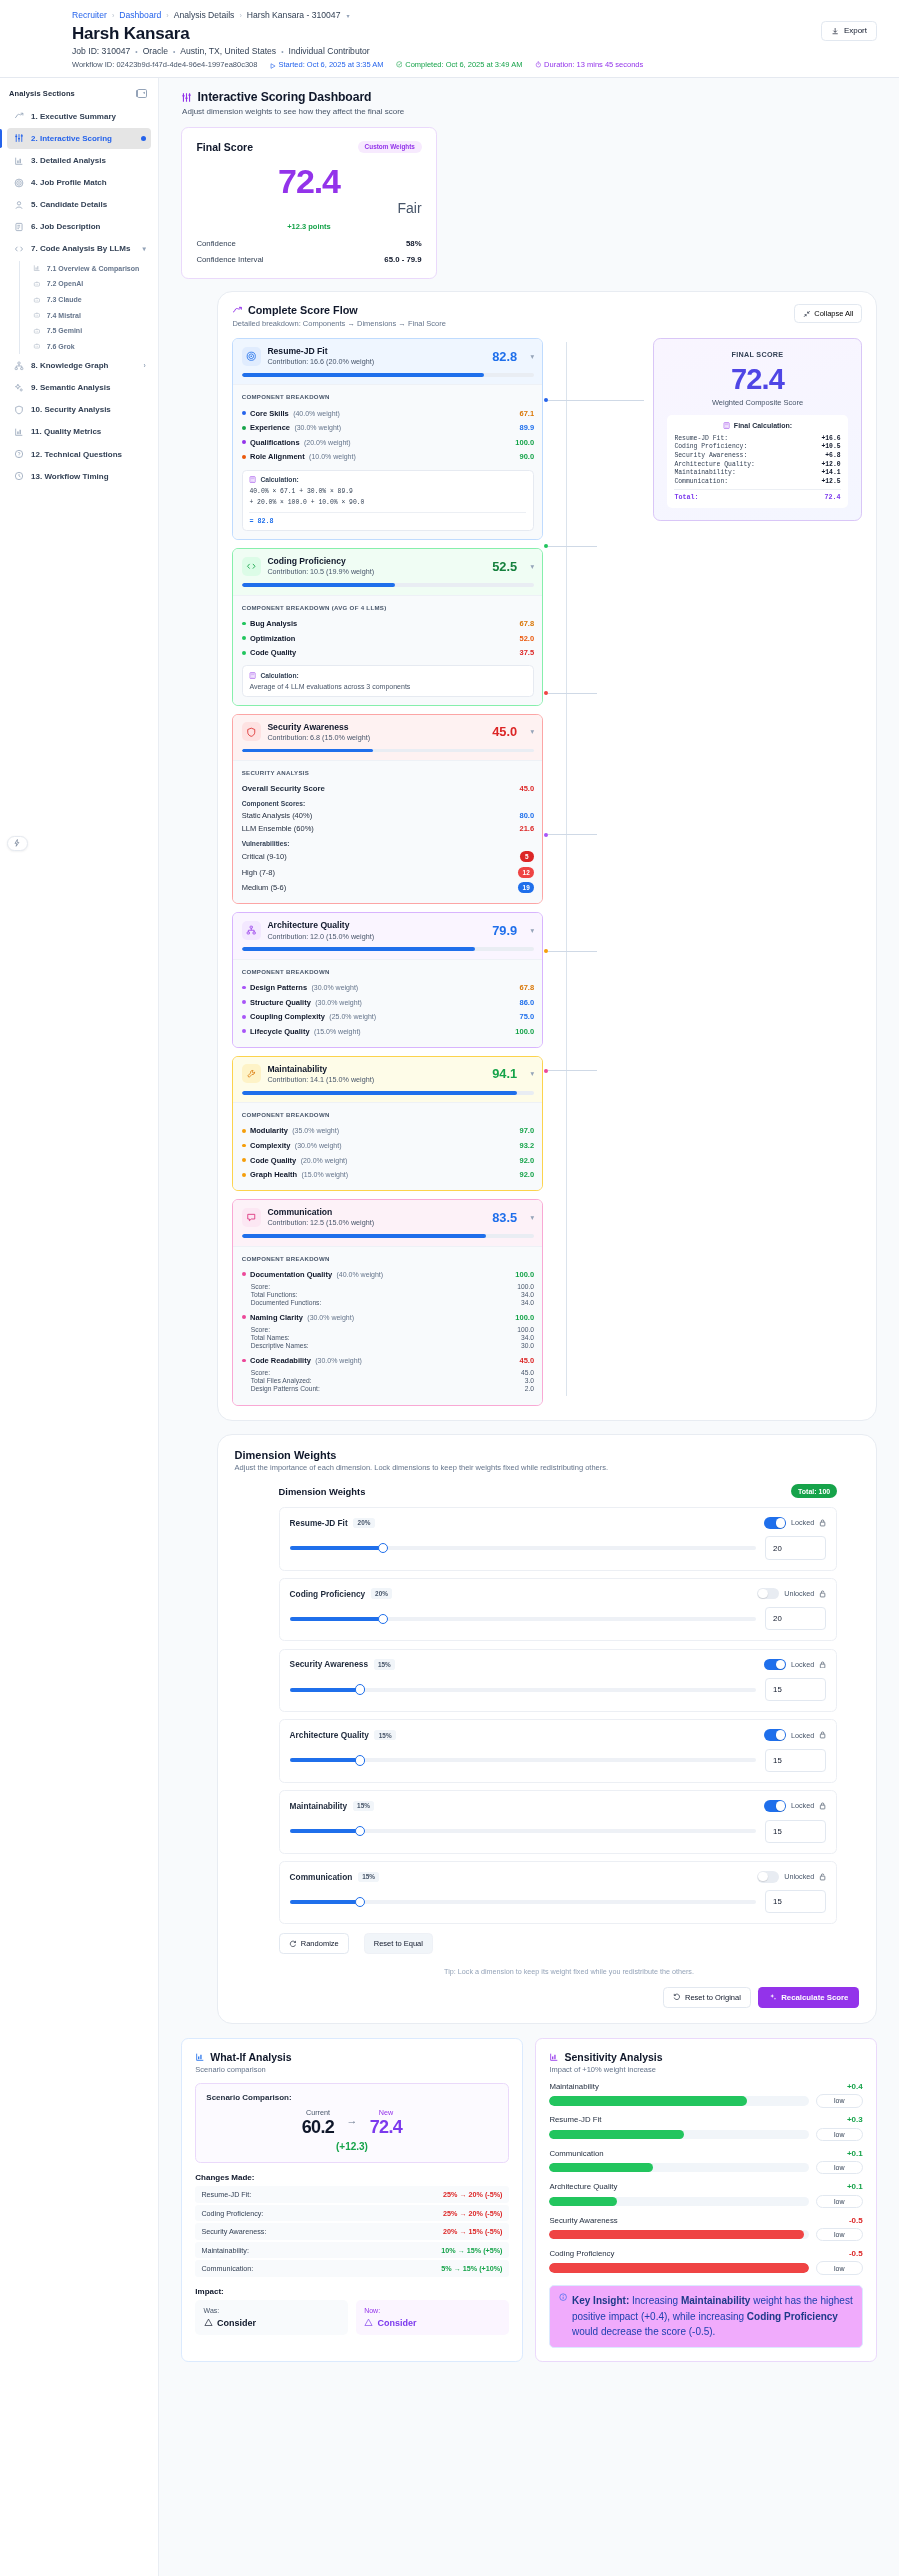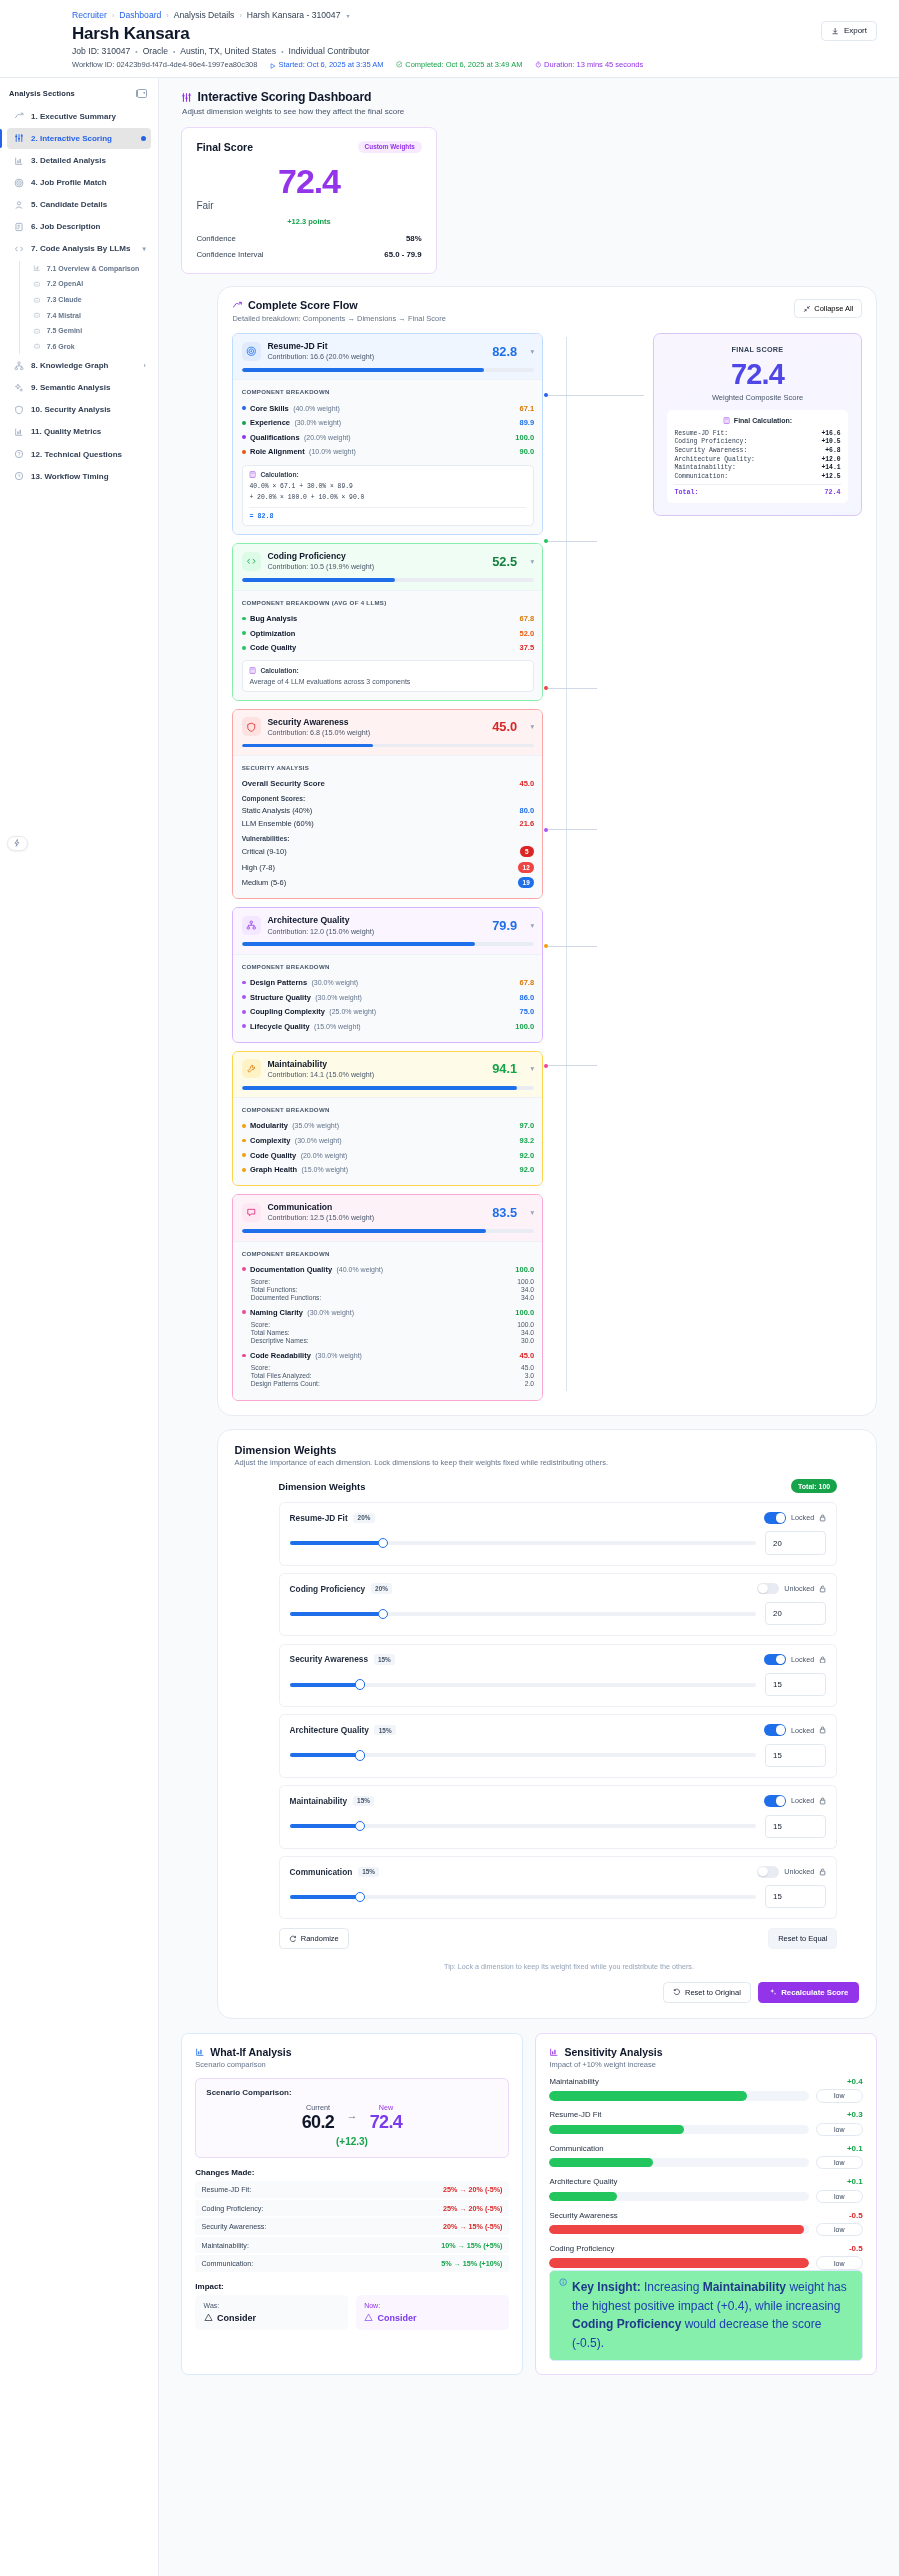--- a/index.html
+++ b/index.html
@@ -77,21 +77,21 @@
   .page-sub { font-size:8px; color:#475569; margin: 3.3px 0 0 1.1px;}
 
   .card { background:#fff; border:0.6px solid #e8ecf2; border-radius:15px;margin-left:36px; }
 
   
   .fs-wrap { margin-top: 11px; border:0.6px solid #ead9fb; border-radius:7.2px; background:#fff; padding: 12.2px 14.4px 13.3px 14.4px; width: 256px;}
   .fs-top { display:flex; align-items:center; justify-content:space-between;}
   .fs-label { font-size:10.5px; font-weight:700;}
   .fs-chip { background:#f7eafe; color:#9333ea; font-size:6.4px; font-weight:700; border-radius:11px; padding:2.8px 6.7px;}
   .fs-big { text-align:center; font-size:34px; font-weight:800; color:#9333ea; line-height:1.15; margin-top:9px; letter-spacing:-1.1px;}
-  .fs-grade { text-align:left; font-size:10px; color:#475569; margin-top:-1.1px;}
+  .fs-grade { text-align:right; font-size:14px; color:#475569; margin-top:-1.1px;}
   .fs-delta { text-align:center; font-size:7.5px; color:#16a34a; margin-top:5.5px; font-weight:600;}
   .fs-row { display:flex; justify-content:space-between; font-size:7.8px; color:#334155; margin-top:7.8px;}
   .fs-row .v { font-weight:700; color:#0f172a;}
 
   
   .flow-card { margin-top:12.2px; padding: 12.2px 14.4px 14.4px 14.4px; position:relative;}
   .flow-head { display:flex; align-items:flex-start; justify-content:space-between;}
   .flow-title { display:flex; align-items:center; gap:5px; font-size:10.8px; font-weight:700;}
   .flow-sub { font-size:7.5px; color:#64748b; margin-top:2.8px;}
   .collapse-btn { border:0.6px solid #e2e8f0; background:#fff; border-radius:4.4px; padding:3.9px 7.2px; font-size:7.5px; display:flex; align-items:center; gap:3.9px; cursor:pointer;}
@@ -167,21 +167,21 @@
   .toggle.off { background:#e8ecf2;}
   .toggle .knob { position:absolute; top:1.1px; width:9.4px; height:9.4px; border-radius:50%; background:#fff; box-shadow:0 0.6px 1.1px rgba(0,0,0,.2);}
   .toggle.on .knob { right:1.1px;}
   .toggle.off .knob { left:1.1px;}
   .lock-text { font-size:7.2px; color:#475569;}
   .w-bottom { display:flex; align-items:center; gap:9px; margin-top:7.8px;}
   .slider { flex:1 1 auto; height:3.9px; border-radius:2.8px; background:#eef1f6; position:relative;}
   .slider .fill { position:absolute; left:0; top:0; bottom:0; background:#1f6feb; border-radius:2.8px;}
   .slider .knob { position:absolute; top:-3.3px; width:10.5px; height:10.5px; border-radius:50%; background:#fff; border:1.1px solid #1f6feb;}
   .numbox { width:61px; flex:0 0 61px; border:0.6px solid #e2e8f0; border-radius:3.9px; padding:6.1px 6.7px; font-size:7.8px; color:#0f172a; background:#fff; text-align:left;}
-  .dw-actions { display:flex; justify-content:space-between; gap:21px; margin: 9px 22px 0 0;}
+  .dw-actions { display:flex; justify-content:flex-start; gap:15px; margin: 9px 22px 0 0;}
   .btn-ghost { border:0.6px solid #e2e8f0; background:#fff; border-radius:4.4px; padding:5px 9px; font-size:7.5px; display:flex; align-items:center; gap:4.4px; cursor:pointer; color:#0f172a;}
   .btn-soft { border:0.6px solid #eef1f6; background:#f1f5f9; border-radius:4.4px; padding:5px 9px; font-size:7.5px; cursor:pointer; color:#0f172a;}
   .dw-tip { font-size:7.2px; color:#94a3b8; text-align:center; margin-top:12.2px;}
   .dw-foot { display:flex; justify-content:flex-end; gap:6.7px; margin-top:11px;}
   .btn-primary { background:#9333ea; color:#fff; border:none; border-radius:4.4px; padding:6.1px 11px; font-size:7.8px; font-weight:600; display:flex; align-items:center; gap:4.4px; cursor:pointer;}
 
   
   .bottom-grid { display:flex; gap:12.2px; margin-top:13.3px;}
   .wi-card { flex:1 1 0; border:0.8px solid #dbeafe; border-radius:7.2px; background:#fff; padding:12.2px 13.3px 13.3px;}
   .sa-card { flex:1 1 0; border:0.8px solid #ead9fb; border-radius:7.2px; background:#fff; padding:12.2px 13.3px 13.3px;}
@@ -212,21 +212,21 @@
   .imp.now .v { color:#7c3aed;}
 
   .sen-row { margin-top:7.8px;}
   .sen-top { display:flex; align-items:center; font-size:7.8px;}
   .sen-top .nm { color:#1e293b;}
   .sen-top .vl { margin-left:auto; font-weight:800; font-size:8px;}
   .sen-bot { display:flex; align-items:center; gap:6.7px; margin-top:3.3px;}
   .sen-track { flex:1 1 auto; height:9.4px; border-radius:5px; background:#f1f5f9; overflow:hidden;}
   .sen-track > span { display:block; height:100%; border-radius:5px;}
   .sen-chip { flex:0 0 47px; text-align:center; border:0.6px solid #e2e8f0; border-radius:7.2px; font-size:7px; color:#334155; padding:2.2px 0; background:#fff;}
-  .insight { background:#86efac; border:0.6px solid #dbeafe; border-radius:5px; padding:7.2px 8.3px; font-size:12px; color:#1e40af; line-height:1.55; display:flex; gap:5px;}
+  .insight { margin-top:10px; background:#f0abfc; border:0.6px solid #dbeafe; border-radius:5px; padding:7.2px 8.3px; font-size:10px; color:#1e40af; line-height:1.55; display:flex; gap:5px;}
   .insight b { color:#1e3a8a;}
 
   svg { display:block; }
 </style>
 </head>
 <body>
 
 <div class="topbar">
   <div class="crumbs">
     <a href="#">Recruiter</a>

